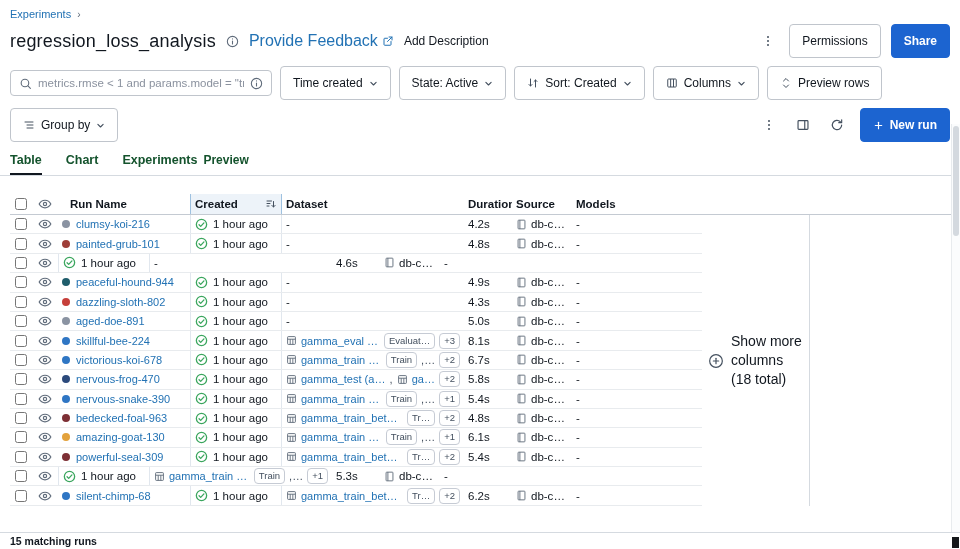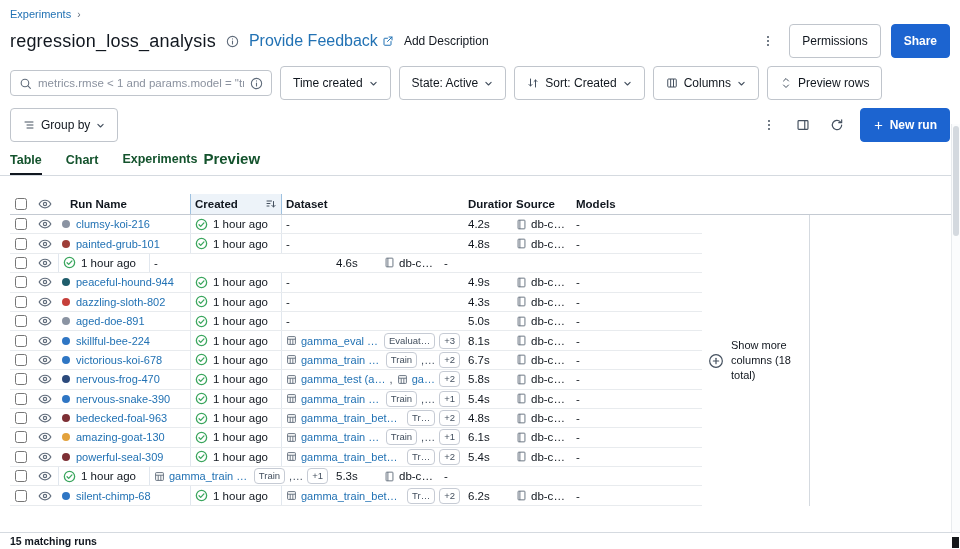--- a/index.html
+++ b/index.html
@@ -25,21 +25,21 @@
   .search-box{display:flex;align-items:center;gap:6px;width:262px;height:26px;border:1px solid #c0c5cc;border-radius:4px;padding:0 8px;background:#fff}
   .search-box input{flex:1;border:none;outline:none;font-family:inherit;font-size:11.5px;color:#11171f;min-width:0;background:transparent}
   .search-box input::placeholder{color:#8a919e}
 
   .row2{display:flex;align-items:center;padding:4px 10px 8px}
   .row2 .right-icons{margin-left:auto;display:flex;align-items:center;gap:12px}
 
   .tabs{display:flex;align-items:flex-end;gap:24px;padding:0 10px;border-bottom:1px solid #d5dae0;height:26px}
   .tab{display:flex;align-items:center;gap:6px;font-size:12.5px;font-weight:600;color:#14532d;padding-bottom:8px;cursor:pointer;position:relative}
   .tab.active:after{content:"";position:absolute;left:0;right:0;bottom:0;height:2px;background:#11171f}
-  .tab-badge{font-size:15px;font-weight:700}
+  .tab-badge{font-size:12px;font-weight:700}
 
   .table-wrap{position:relative;margin:18px 0 0 10px}
   .thead{display:flex;height:21px;border-bottom:1px solid #c4cad2;width:942px;align-items:stretch}
   .th{display:flex;align-items:center;font-size:11.5px;font-weight:700;color:#11171f;padding:0 4px;overflow:hidden;white-space:nowrap}
   .tr{display:flex;height:19.4px;border-bottom:1px solid #e8ebee;width:692px}
   .td{display:flex;align-items:center;font-size:11.5px;overflow:hidden;white-space:nowrap;padding:0 4px}
   .col-check{flex:0 0 22px;justify-content:center;padding:0}
   .col-eye{flex:0 0 26px;justify-content:center;padding:0}
   .col-name{flex:0 0 132px;gap:6px}
   .col-created{flex:0 0 92px;gap:5px}
@@ -54,21 +54,21 @@
   input[type=checkbox]{width:12px;height:12px;margin:0;cursor:pointer;accent-color:#5f6b7a}
   .dot{width:8px;height:8px;border-radius:50%;flex:0 0 8px}
   .run-link,.ds-link{font-size:11px;overflow:hidden;text-overflow:ellipsis;white-space:nowrap}
   .chip{border:1px solid #c6cbd4;border-radius:4px;padding:0 4px;font-size:9.5px;line-height:14px;color:#44505f;background:#fff;white-space:nowrap;flex:none}
   .chip-more{cursor:pointer}
   .ds-after{color:#44505f;font-size:11px;flex:none}
   .src-text{overflow:hidden;text-overflow:ellipsis;color:#11171f}
   .eye{cursor:pointer}
 
   .show-more{position:absolute;left:692px;top:21px;width:108px;height:291px;border-right:1px solid #d5dae0;display:flex;align-items:center;gap:7px;padding:0 6px;cursor:pointer}
-  .show-more-text{font-size:11px;line-height:1.35;color:#11171f}
+  .show-more-text{font-size:14px;line-height:1.35;color:#11171f}
 
   .status-bar{position:absolute;left:0;right:0;bottom:0;height:17px;border-top:1px solid #d5dae0;display:flex;align-items:center;padding:0 10px;font-size:10.5px;font-weight:700;background:#fff}
 
   .vscroll{position:absolute;top:124px;right:0;bottom:17px;width:9px;border-left:1px solid #e8ebee;background:#fbfcfd}
   .vscroll-thumb{position:absolute;top:2px;left:1px;width:6px;height:110px;border-radius:3px;background:#d4d9df}
   .corner-mark{position:absolute;right:1px;bottom:1px;width:7px;height:11px;background:#15171a}
 </style>
 </head>
 <body>
 

